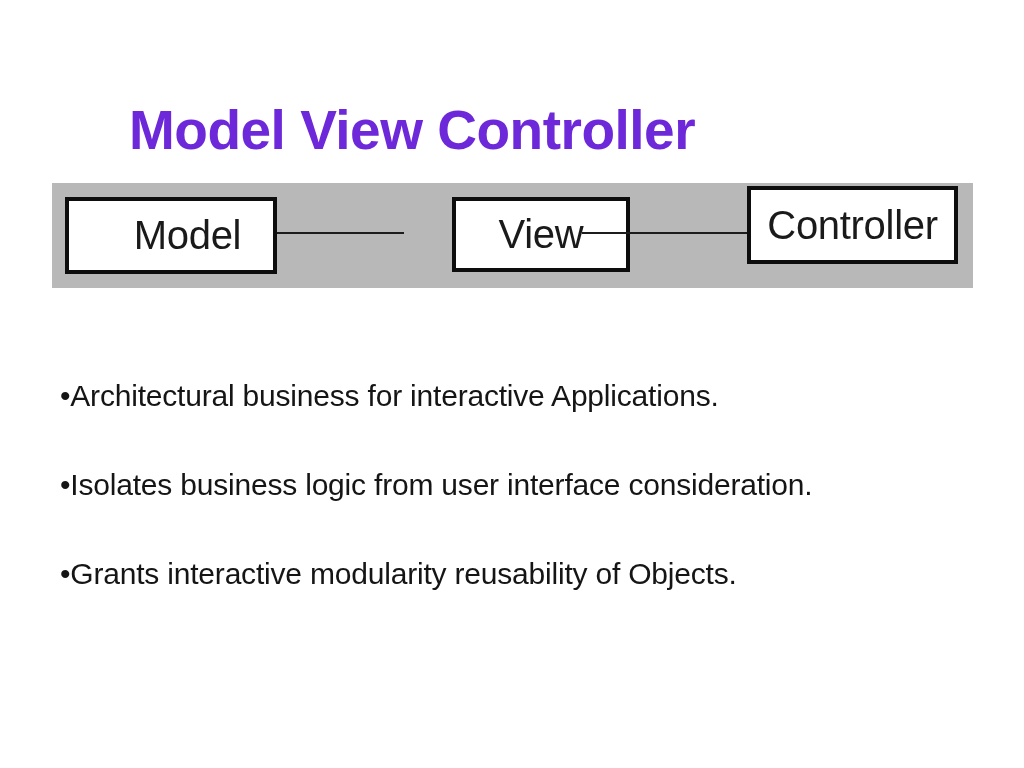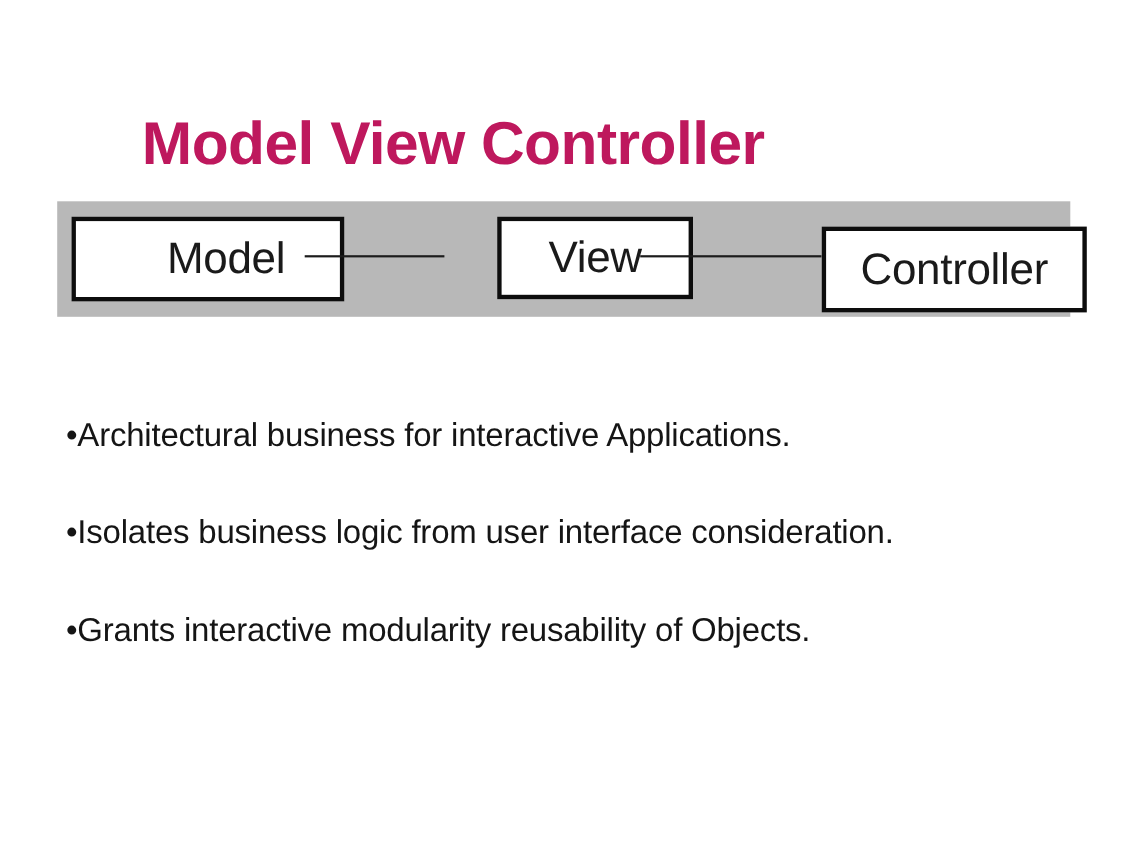--- a/index.html
+++ b/index.html
@@ -18,21 +18,21 @@
   }
   .slide-title {
     position: absolute;
     top: 60px;
     left: 0;
     width: 824px;
     text-align: center;
     font-size: 55px;
     line-height: 66px;
     letter-spacing: -0.5px;
-    color: #be185d;
+    color: #6d28d9;
     white-space: nowrap;
   }
   .diagram-strip {
     position: absolute;
     left: 52px;
     top: 183px;
     width: 921px;
     height: 105px;
     background: #b8b8b8;
   }
@@ -42,23 +42,23 @@
     background: #ffffff;
     border: 4px solid #0d0d0d;
     display: flex;
     align-items: center;
     justify-content: center;
     font-size: 40px;
     letter-spacing: -0.3px;
     color: #1a1a1a;
     white-space: nowrap;
   }
-  .node-model      { left: 13px;  top: 14px; width: 248px; height: 77px; padding-left: 33px; }
+  .node-model      { left: 13px;  top: 14px; width: 212px; height: 77px; padding-left: 33px; }
   .node-view       { left: 352px; top: 14px; width: 178px; height: 75px; margin-left: 48px; }
-  .node-controller { left: 695px; top: 23px; width: 241px; height: 78px; text-align: right; }
+  .node-controller { left: 695px; top: 3px; width: 211px; height: 78px; text-align: right; }
   .connector {
     position: absolute;
     top: 49px;
     height: 2px;
     background: #1c1c1c;
   }
   .connector-left  { left: 225px; width: 127px; }
   .connector-right { left: 530px; width: 165px; }
   .bullet-list {
     position: absolute;

